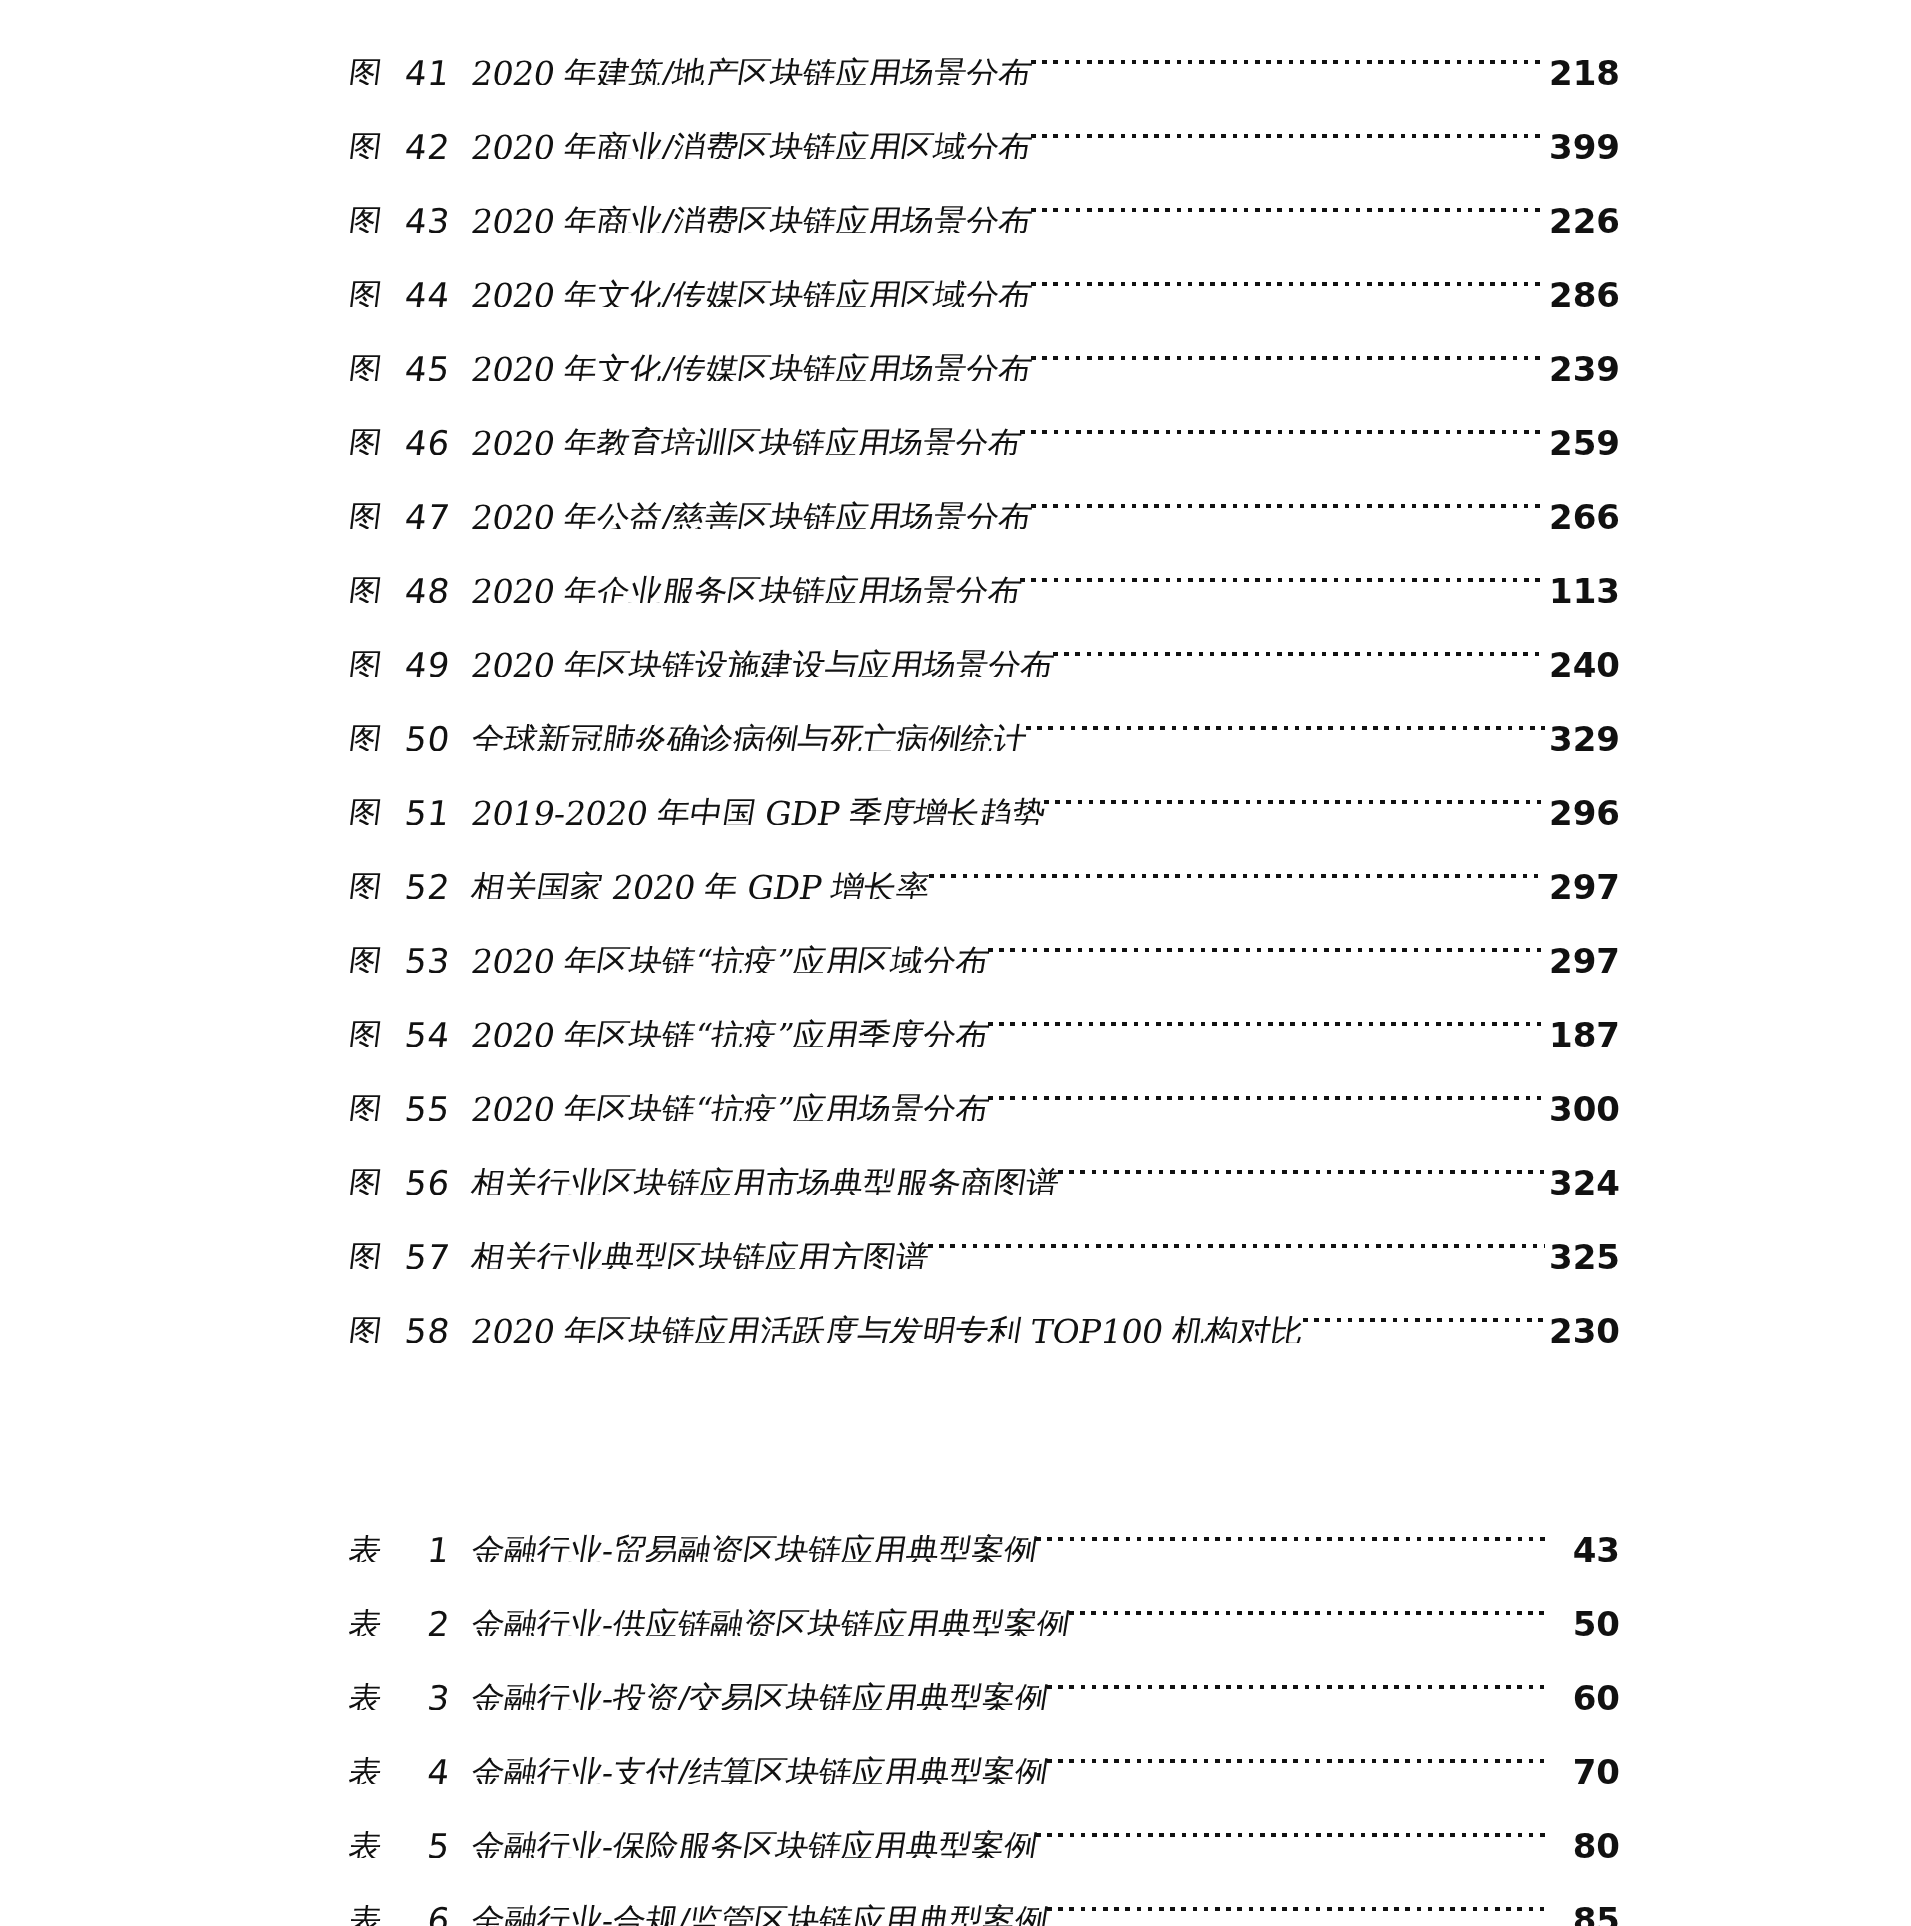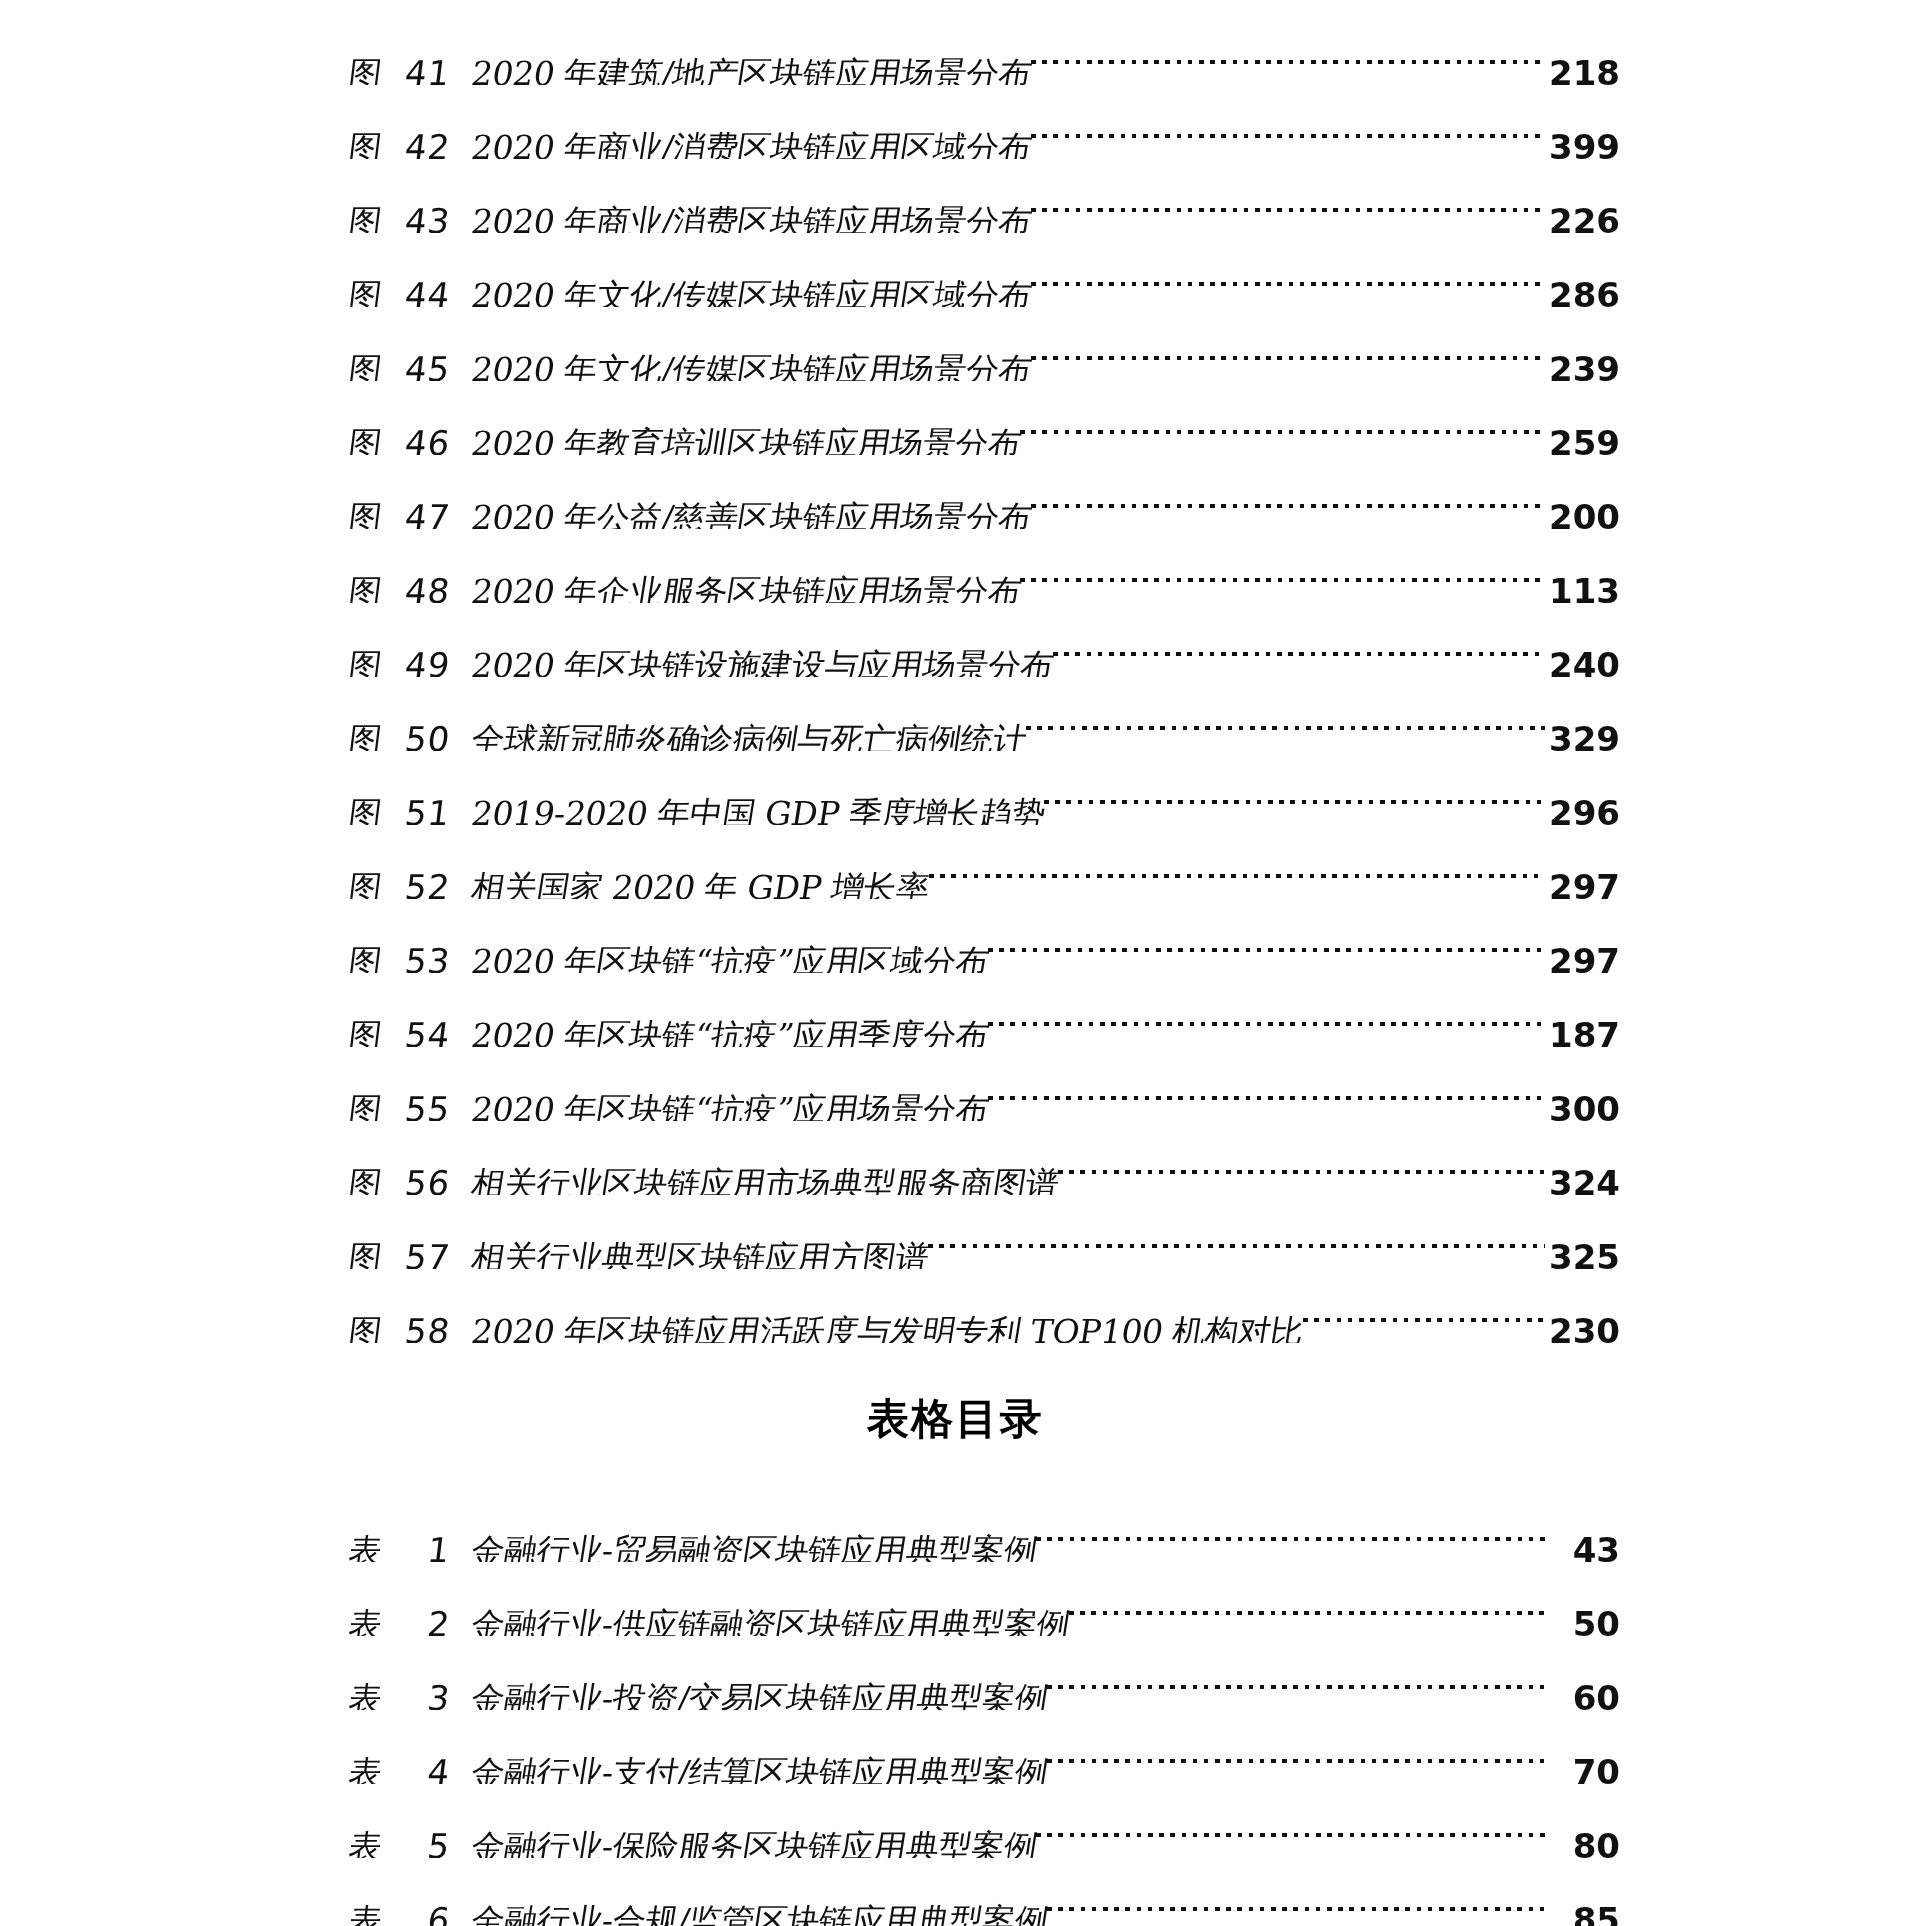--- a/index.html
+++ b/index.html
@@ -193,21 +193,21 @@
         <span class="toc-dots"></span>
         <span class="toc-page">259</span>
       </div>
       <div class="toc-row">
         <span class="toc-label">
           <span class="kind">图</span>
           <span class="num">47</span>
         </span>
         <span class="toc-title">2020 年公益/慈善区块链应用场景分布</span>
         <span class="toc-dots"></span>
-        <span class="toc-page">200</span>
+        <span class="toc-page">266</span>
       </div>
       <div class="toc-row">
         <span class="toc-label">
           <span class="kind">图</span>
           <span class="num">48</span>
         </span>
         <span class="toc-title">2020 年企业服务区块链应用场景分布</span>
         <span class="toc-dots"></span>
         <span class="toc-page">113</span>
       </div>
@@ -296,21 +296,20 @@
         <span class="toc-label">
           <span class="kind">图</span>
           <span class="num">58</span>
         </span>
         <span class="toc-title">2020 年区块链应用活跃度与发明专利 TOP100 机构对比</span>
         <span class="toc-dots"></span>
         <span class="toc-page">230</span>
       </div>
     </div>
 
-  <div class="section-heading" id="tables-heading">表格目录</div>
 
   <div class="toc-block" id="table-list">
       <div class="toc-row">
         <span class="toc-label">
           <span class="kind">表</span>
           <span class="num">1</span>
         </span>
         <span class="toc-title">金融行业-贸易融资区块链应用典型案例</span>
         <span class="toc-dots"></span>
         <span class="toc-page">43</span>

